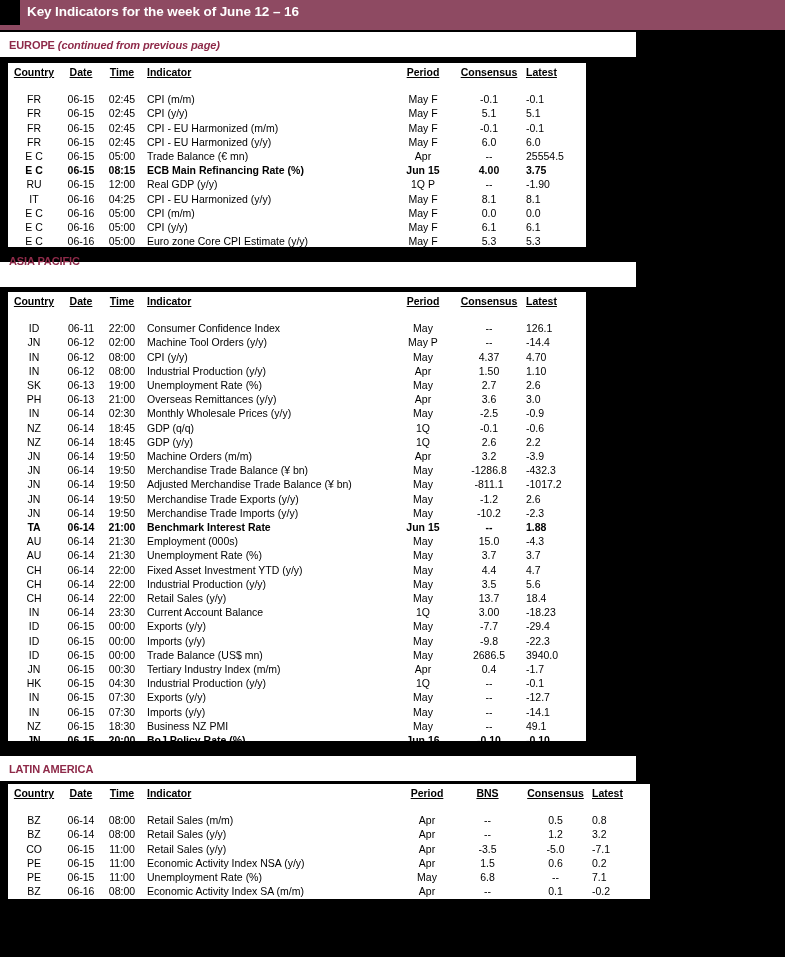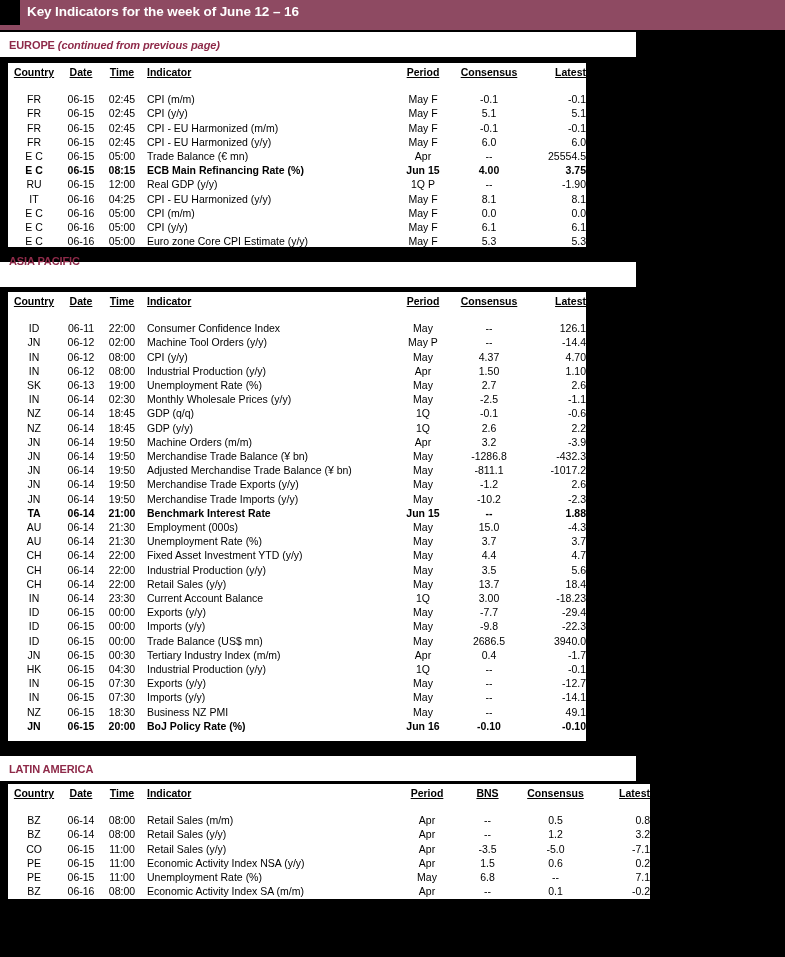--- a/index.html
+++ b/index.html
@@ -97,21 +97,21 @@
     white-space: nowrap;
     overflow: hidden;
   }
   .c-country { text-align: center; }
   .c-date    { text-align: center; }
   .c-time    { text-align: center; }
   .c-ind     { text-align: left; padding-left: 5px !important; }
   .c-period  { text-align: center; }
   .c-bns     { text-align: center; }
   .c-cons    { text-align: center; }
-  .c-latest  { text-align: right; margin-top: 40px; }
+  .c-latest  { text-align: left; margin-top: 40px; }
 
   tr.bold td { font-weight: bold; }
 
   .pad-top { height: 6px; }
 </style>
 </head>
 <body>
 
 <div class="banner">
   <div class="banner-stripe"></div>
@@ -322,27 +322,36 @@
         <tr>
           <td class="c-country">SK</td>
           <td class="c-date">06-13</td>
           <td class="c-time">19:00</td>
           <td class="c-ind">Unemployment Rate (%)</td>
           <td class="c-period">May</td>
           <td class="c-cons">2.7</td>
           <td class="c-latest">2.6</td>
         </tr>
         <tr>
+          <td class="c-country">PH</td>
+          <td class="c-date">06-13</td>
+          <td class="c-time">21:00</td>
+          <td class="c-ind">Overseas Remittances (y/y)</td>
+          <td class="c-period">Apr</td>
+          <td class="c-cons">3.6</td>
+          <td class="c-latest">3.0</td>
+        </tr>
+        <tr>
           <td class="c-country">IN</td>
           <td class="c-date">06-14</td>
           <td class="c-time">02:30</td>
           <td class="c-ind">Monthly Wholesale Prices (y/y)</td>
           <td class="c-period">May</td>
           <td class="c-cons">-2.5</td>
-          <td class="c-latest">-1.1</td>
+          <td class="c-latest">-0.9</td>
         </tr>
         <tr>
           <td class="c-country">NZ</td>
           <td class="c-date">06-14</td>
           <td class="c-time">18:45</td>
           <td class="c-ind">GDP (q/q)</td>
           <td class="c-period">1Q</td>
           <td class="c-cons">-0.1</td>
           <td class="c-latest">-0.6</td>
         </tr>

